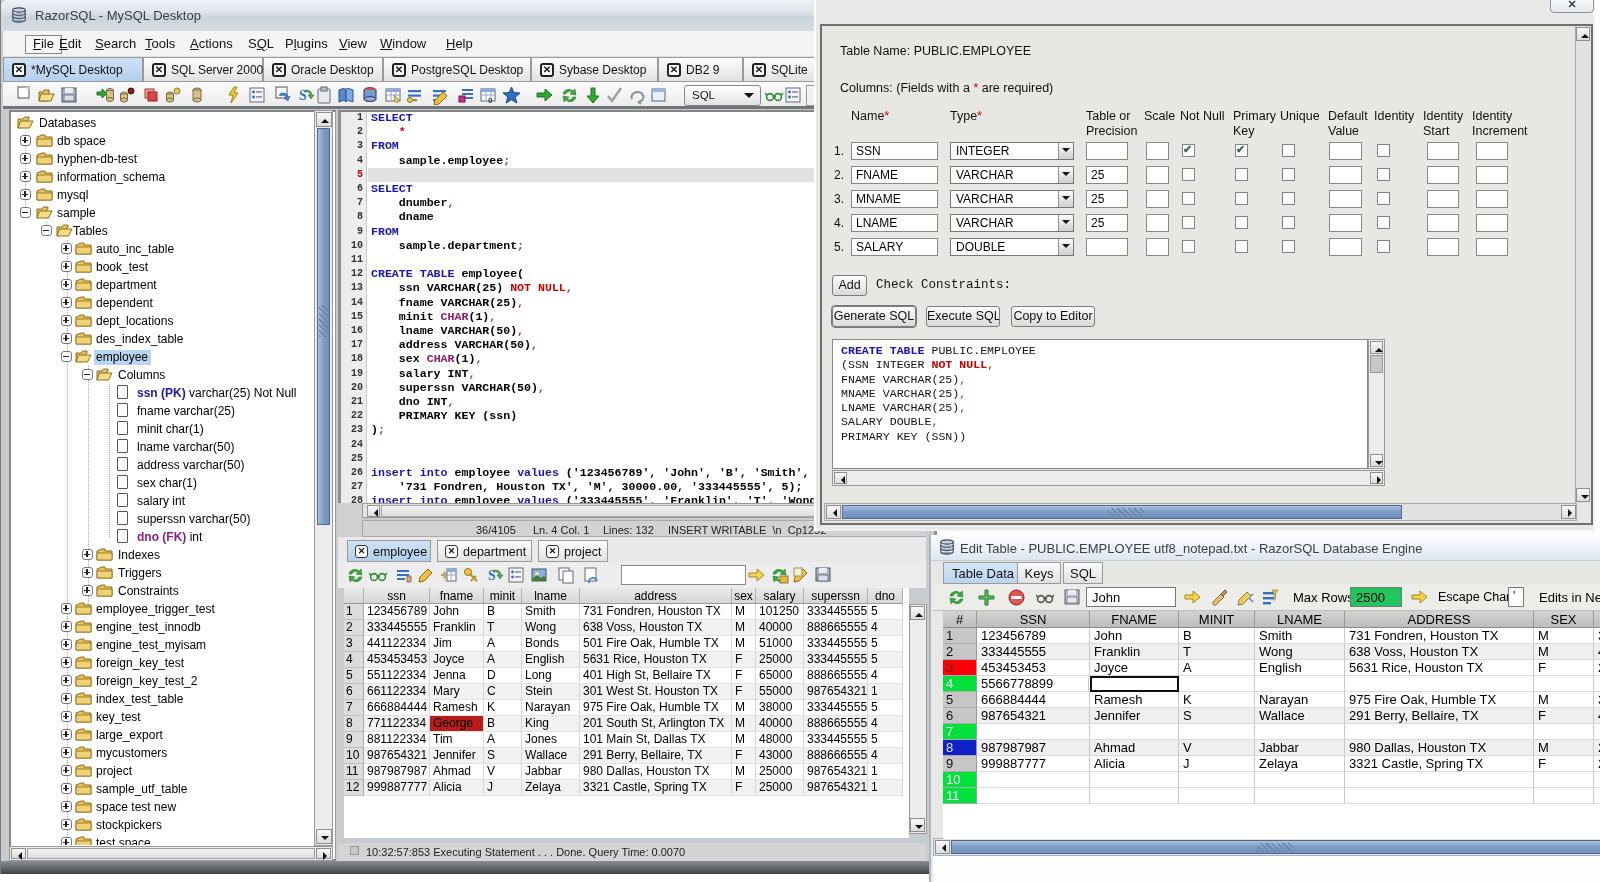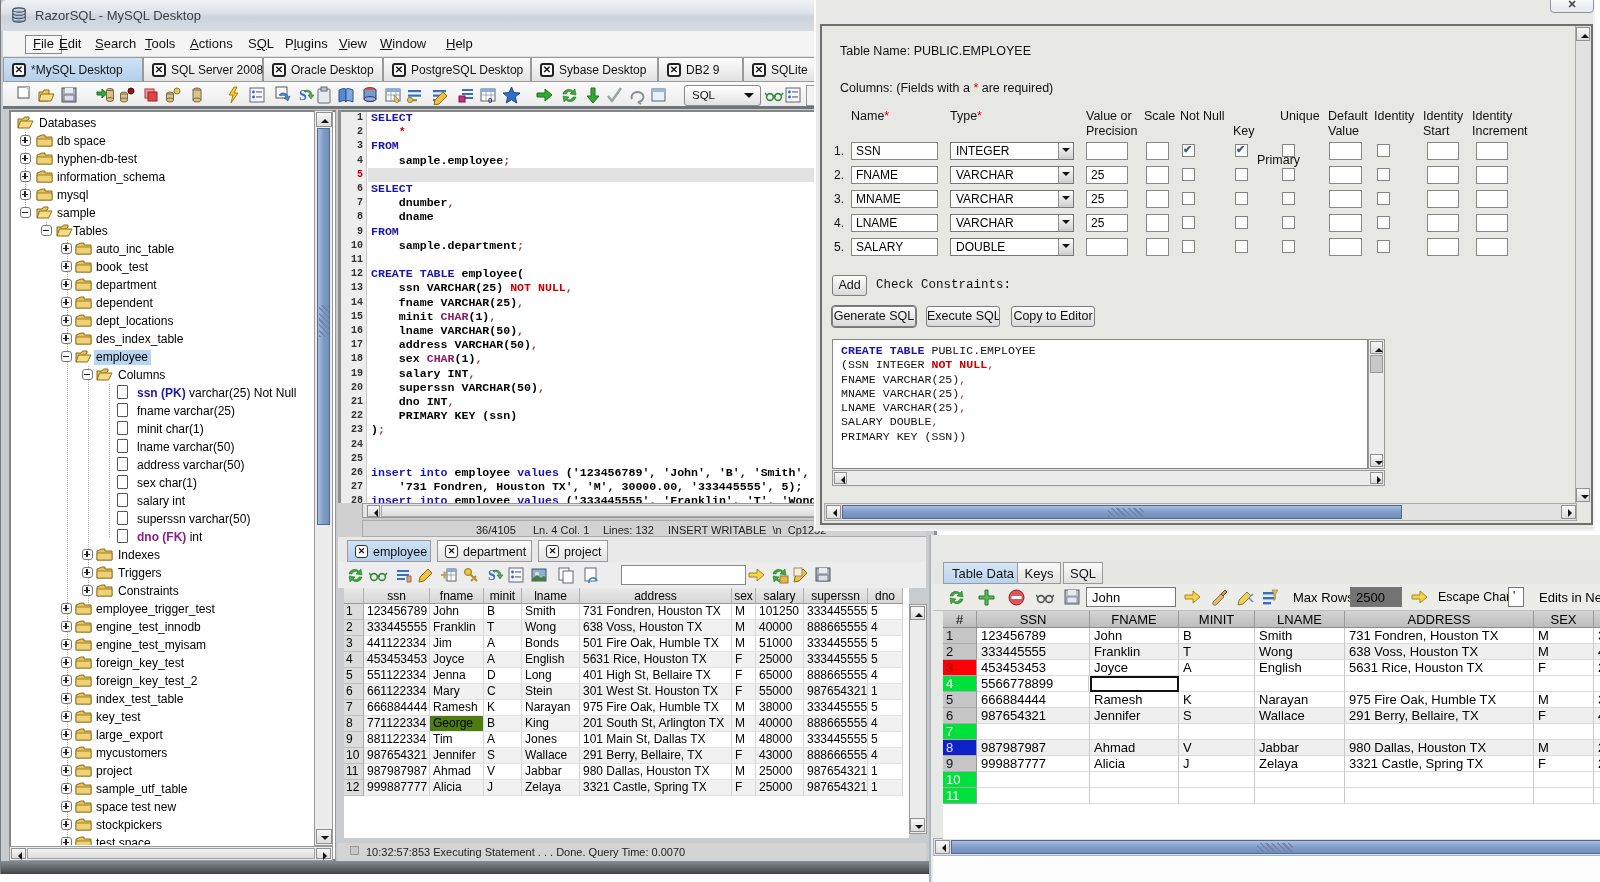--- a/index.html
+++ b/index.html
@@ -127,21 +127,21 @@
     <span class="menu" style="left:377px;"><u>W</u>indow</span>
     <span class="menu" style="left:443px;"><u>H</u>elp</span>
   </div>
   <div id="tabbar">
     <div class="dtab sel" style="left:0px;width:140px;">
         <span class="xi">✕</span>
         <span class="lb">*MySQL Desktop</span>
       </div>
     <div class="dtab" style="left:140px;width:120px;">
         <span class="xi">✕</span>
-        <span class="lb">SQL Server 2008</span>
+        <span class="lb">SQL Server 2000</span>
       </div>
     <div class="dtab" style="left:260px;width:120px;">
         <span class="xi">✕</span>
         <span class="lb">Oracle Desktop</span>
       </div>
     <div class="dtab" style="left:380px;width:148px;">
         <span class="xi">✕</span>
         <span class="lb">PostgreSQL Desktop</span>
       </div>
     <div class="dtab" style="left:528px;width:127px;">
@@ -849,21 +849,21 @@
 <div class="rcell" style="left:95px;top:112px;width:54px;">Ramesh</div>
 <div class="rcell" style="left:149px;top:112px;width:38px;">K</div>
 <div class="rcell" style="left:187px;top:112px;width:58px;">Narayan</div>
 <div class="rcell" style="left:245px;top:112px;width:152px;">975 Fire Oak, Humble TX</div>
 <div class="rcell" style="left:397px;top:112px;width:24px;">M</div>
 <div class="rcell" style="left:421px;top:112px;width:48px;">38000</div>
 <div class="rcell" style="left:469px;top:112px;width:64px;">333445555</div>
 <div class="rcell" style="left:533px;top:112px;width:35px;">5</div>
 <div class="rnum" style="left:9px;top:128px;width:20px;">8</div>
 <div class="rcell" style="left:29px;top:128px;width:66px;background:#f1f1f1;">771122334</div>
-<div class="rcell" style="left:95px;top:128px;width:54px;background:#4d7c0f;">George</div>
+<div class="rcell" style="left:95px;top:128px;width:54px;background:#b91c1c;">George</div>
 <div class="rcell" style="left:149px;top:128px;width:38px;background:#f1f1f1;">B</div>
 <div class="rcell" style="left:187px;top:128px;width:58px;background:#f1f1f1;">King</div>
 <div class="rcell" style="left:245px;top:128px;width:152px;background:#f1f1f1;">201 South St, Arlington TX</div>
 <div class="rcell" style="left:397px;top:128px;width:24px;background:#f1f1f1;">M</div>
 <div class="rcell" style="left:421px;top:128px;width:48px;background:#f1f1f1;">40000</div>
 <div class="rcell" style="left:469px;top:128px;width:64px;background:#f1f1f1;">888665555</div>
 <div class="rcell" style="left:533px;top:128px;width:35px;background:#f1f1f1;">4</div>
 <div class="rnum" style="left:9px;top:144px;width:20px;">9</div>
 <div class="rcell" style="left:29px;top:144px;width:66px;">881122334</div>
 <div class="rcell" style="left:95px;top:144px;width:54px;">Tim</div>
@@ -915,25 +915,25 @@
     </div>
   <div id="mainbottom"></div>
 </div>
 <div id="createwin">
   <div id="cclose">✕</div>
   <div id="cbody">
       <div style="position:absolute;left:18px;top:18px;">Table Name: PUBLIC.EMPLOYEE</div>
 <div style="position:absolute;left:18px;top:55px;">Columns: (Fields with a <span style="color:#c00;">*</span> are required)</div>
 <div class="chdr" style="left:29px;top:83px;">Name<span style="color:#c00;">*</span></div>
 <div class="chdr" style="left:128px;top:83px;">Type<span style="color:#c00;">*</span></div>
-<div class="chdr" style="left:264px;top:83px;">Value or</div>
+<div class="chdr" style="left:264px;top:83px;">Table or</div>
 <div class="chdr" style="left:264px;top:98px;">Precision</div>
 <div class="chdr" style="left:322px;top:83px;">Scale</div>
 <div class="chdr" style="left:358px;top:83px;">Not Null</div>
-<div class="chdr" style="left:435px;top:83px;margin-top:44px;">Primary</div>
+<div class="chdr" style="left:411px;top:83px;">Primary</div>
 <div class="chdr" style="left:411px;top:98px;">Key</div>
 <div class="chdr" style="left:458px;top:83px;">Unique</div>
 <div class="chdr" style="left:506px;top:83px;">Default</div>
 <div class="chdr" style="left:506px;top:98px;">Value</div>
 <div class="chdr" style="left:552px;top:83px;">Identity</div>
 <div class="chdr" style="left:601px;top:83px;">Identity</div>
 <div class="chdr" style="left:601px;top:98px;">Start</div>
 <div class="chdr" style="left:650px;top:83px;">Identity</div>
 <div class="chdr" style="left:650px;top:98px;">Increment</div>
 <div style="position:absolute;left:12px;top:118px;font-size:12px;">1.</div>
@@ -1030,20 +1030,31 @@
         </div>
         <div class="sbtn right" style="left:736px;top:1px;width:15px;height:14px;"></div>
       </div>
 <div style="position:absolute;left:753px;top:0px;width:16px;height:477px;background:#e2e2e2;border-left:1px solid #aaa;">
         <div class="sbtn up" style="left:0px;top:1px;width:14px;height:14px;"></div>
         <div class="sbtn down" style="left:0px;bottom:1px;width:14px;height:14px;"></div>
       </div>
     </div>
 </div>
 <div id="editwin">
+  <div id="etitle">
+      <svg id="eico" style="position:absolute;left:8px;top:4px;z-index:3;" width="17" height="17" viewBox="0 0 17 17">
+        <ellipse cx="8" cy="3" rx="6.2" ry="2.1" fill="#c7d2de" stroke="#3d4c5c" stroke-width="1.1"></ellipse>
+        <path d="M1.8 6.2 a6.2 2.1 0 0 0 12.4 0" fill="#b0bfcf" stroke="#3d4c5c" stroke-width="1.1"></path>
+        <path d="M1.8 9.6 a6.2 2.1 0 0 0 12.4 0" fill="#9cafc3" stroke="#3d4c5c" stroke-width="1.1"></path>
+        <path d="M1.8 13 a6.2 2.1 0 0 0 12.4 0" fill="#8aa0b8" stroke="#3d4c5c" stroke-width="1.1"></path>
+        <path d="M1.8 3 v10" stroke="#3d4c5c" stroke-width="1.1"></path>
+        <path d="M14.2 3 v10" stroke="#3d4c5c" stroke-width="1.1"></path>
+      </svg>
+      <span class="txt">Edit Table - PUBLIC.EMPLOYEE utf8_notepad.txt - RazorSQL Database Engine</span>
+    </div>
   <div id="etabs">
     <div class="etab sel" style="left:10px;width:80px;line-height:21px;">Table Data</div>
     <div class="etab" style="left:84px;width:44px;line-height:21px;">Keys</div>
     <div class="etab" style="left:130px;width:40px;line-height:21px;">SQL</div>
   </div>
   <div id="ehs">
       <div class="sbtn left" style="left:1px;top:1px;width:15px;height:14px;"></div>
       <div class="bluethumbH" style="left:17px;top:1px;width:651px;height:14px;">
         <span style="position:absolute;left:305px;top:2px;width:36px;height:9px;background-image:repeating-linear-gradient(45deg,#6f87ad 0 1.5px,transparent 1.5px 4px);"></span>
       </div>
@@ -1083,21 +1094,21 @@
         <path d="M3 12 l8-8 4 4 -8 8 -5 1 z" fill="#f0d050" stroke="#875"></path>
         <path d="M13 10 l4 4 m-2-6 l2-2" stroke="#68c" stroke-width="1.6" fill="none"></path>
       </svg>
 <svg style="position:absolute;left:328px;top:4px;" width="19" height="19" viewBox="0 0 19 19">
         <rect x="2" y="4" width="12" height="2.4" fill="#3a6fc0"></rect>
         <rect x="2" y="9" width="12" height="2.4" fill="#3a6fc0"></rect>
         <rect x="2" y="14" width="8" height="2.4" fill="#3a6fc0"></rect>
         <path d="M11 2 l6 0 -2.5 4 0 5 -1.5 1.5 0-6.5 z" fill="#e8c040" stroke="#875" stroke-width="0.6"></path>
       </svg>
 <div style="position:absolute;left:360px;top:6px;font-size:13px;">Max Rows</div>
-<div style="position:absolute;left:417px;top:3px;width:52px;height:20px;background:#737373;border:1px solid #777;font-size:13px;padding:2px 0 0 5px;">2500</div>
+<div style="position:absolute;left:417px;top:3px;width:52px;height:20px;background:#22c55e;border:1px solid #777;font-size:13px;padding:2px 0 0 5px;">2500</div>
 <svg style="position:absolute;left:477px;top:4px;" width="19" height="19" viewBox="0 0 19 19">
         <path d="M2 7 h8 v-4 l7 6 -7 6 v-4 h-8 z" fill="#f4d44c" stroke="#a8861a"></path>
       </svg>
 <div style="position:absolute;left:505px;top:6px;font-size:12.5px;white-space:nowrap;">Escape Char</div>
 <div style="position:absolute;left:575px;top:3px;width:16px;height:20px;background:#fff;border:1px solid #777;font-size:12px;padding:1px 0 0 4px;">'</div>
 <div style="position:absolute;left:606px;top:6px;font-size:13px;white-space:nowrap;">Edits in New</div>
     </div>
   <div id="etable">
       <div class="ehead" style="left:0px;width:34px;">#</div>
 <div class="ehead" style="left:34px;width:113px;">SSN</div>

